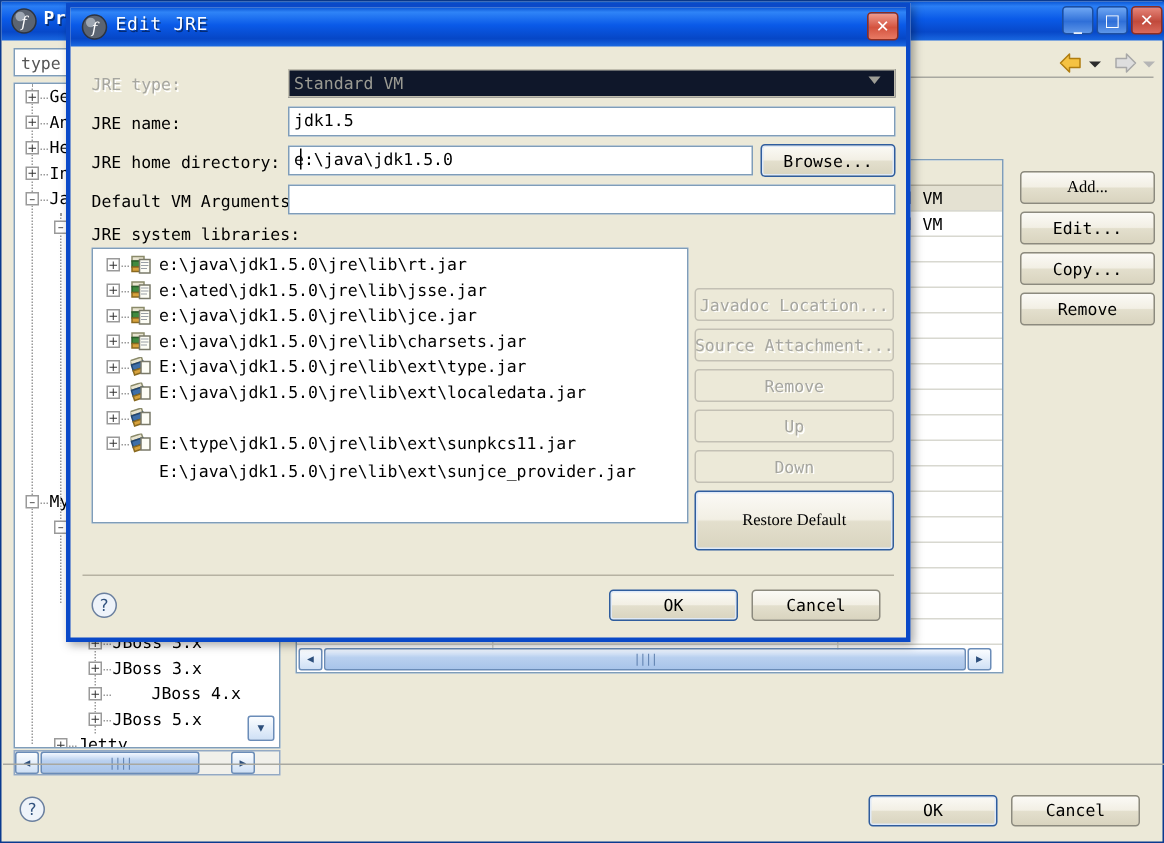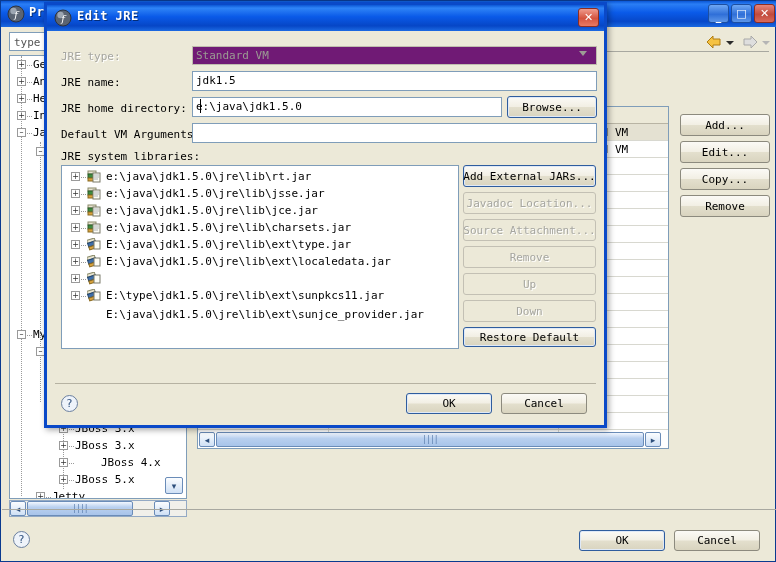--- a/index.html
+++ b/index.html
@@ -97,31 +97,31 @@
   #jre-dialog{
     left:44px;top:2px;width:563px;height:426px;background:#ece9d8;
     border:3px solid #0a49c8;box-sizing:border-box;
     box-shadow:2px 2px 6px rgba(0,0,0,.35);
   }
   #jre-titlebar{
     left:0;top:0;width:557px;height:26px;
     background:linear-gradient(to bottom,#0b57d6 0%,#2f84f7 12%,#0a5ae8 45%,#0646c6 80%,#1c6ae2 100%);
   }
   #jre-title-icon{left:7px;top:4px;width:18px;height:18px;}
-  #jre-title-text{left:30px;top:4px;color:#fff;font-weight:bold;font-size:12px;text-shadow:1px 1px 0 rgba(0,0,0,.45);letter-spacing:.5px;white-space:nowrap;}
+  #jre-title-text{left:30px;top:4px;color:#fff;font-weight:normal;font-size:12px;text-shadow:1px 1px 0 rgba(0,0,0,.45);letter-spacing:.5px;white-space:nowrap;}
   #jre-close{left:531px;top:3px;width:21px;height:19px;border:1px solid #8c2d22;border-radius:3px;background:linear-gradient(to bottom,#ef9c8e,#d4533f 55%,#e87a64);box-sizing:border-box;display:flex;align-items:center;justify-content:center;}
 
   .lbl{position:absolute;font-size:11px;color:#000;white-space:nowrap;line-height:14px;}
   .lbl.dis{color:#a6a6a0;text-shadow:1px 1px 0 #fff;}
 
   .txt{
     position:absolute;background:#fff;border:1px solid #7f9db9;box-sizing:border-box;
     font-size:11px;color:#000;padding:2px 3px;line-height:14px;white-space:nowrap;overflow:hidden;
   }
-  .txt.dis{background:#701a75;border:1px solid #c0bdae;color:#9b9b93;}
+  .txt.dis{background:#0f172a;border:1px solid #c0bdae;color:#9b9b93;}
 
   #libs-list{
     left:14px;top:160px;width:398px;height:184px;background:#fff;border:1px solid #7f9db9;box-sizing:border-box;overflow:hidden;
   }
   .librow{position:absolute;left:0;height:17px;line-height:17px;white-space:nowrap;font-size:11px;color:#000;}
   .libbox{position:absolute;width:9px;height:9px;border:1px solid #9a9a9a;background:#fff;box-sizing:border-box;font-size:8px;line-height:7px;text-align:center;color:#333;font-family:"DejaVu Sans",sans-serif;}
 
   
   .jaricon{position:absolute;width:14px;height:13px;}
 
@@ -280,21 +280,21 @@
     <div class="jrow" style="top:289px;"></div>
     <div class="jrow" style="top:306px;"></div>
 
     <div class="hscroll" style="left:0;top:324px;width:470px;border:none;background:transparent;">
       <div class="hs-arrow" style="margin-left:1px;">◂</div>
       <div class="hs-thumb" style="width:428px;margin-left:1px;">||||</div>
       <div class="hs-arrow" style="margin-left:1px;">▸</div>
     </div>
   </div>
 
-  <div class="abs btn" style="left:679px;top:113px;width:90px;height:22px;">
+  <div class="abs btn" style="left:679px;top:113px;width:90px;height:22px;font-family:Liberation Serif, serif;">
       <span>Add...</span>
     </div>
   <div class="abs btn" style="left:679px;top:140px;width:90px;height:22px;">
       <span>Edit...</span>
     </div>
   <div class="abs btn" style="left:679px;top:167px;width:90px;height:22px;">
       <span>Copy...</span>
     </div>
   <div class="abs btn" style="left:679px;top:194px;width:90px;height:22px;">
       <span>Remove</span>
@@ -377,21 +377,21 @@
       <span class="tdash" style="left:19px;top:9px;width:5px;"></span>
       <span class="jaricon" style="left:25px;top:2px;">
         <svg width="14" height="13" viewBox="0 0 14 13">
             <rect x="1" y="1" width="8" height="3" fill="#e8e4d0" stroke="#8a8a6a"></rect>
             <rect x="1" y="4" width="8" height="4" fill="#3f8a3f" stroke="#2a5d2a"></rect>
             <rect x="1" y="8" width="8" height="3" fill="#d8a23c" stroke="#8a6a20"></rect>
             <rect x="6" y="3" width="7" height="9" fill="#fdfdf5" stroke="#7a7a6a"></rect>
             <path d="M7 5h5M7 7h5M7 9h4" stroke="#9aa0a6" stroke-width=".8"></path>
           </svg>
       </span>
-      <span style="position:absolute;left:44px;top:0;">e:\java\jdk1.5.0\jre\lib\jsse.jar</span>
+      <span style="position:absolute;left:44px;top:0;">e:\ated\jdk1.5.0\jre\lib\jsse.jar</span>
     </div>
     <div class="librow" style="top:36px;">
       <span class="libbox" style="left:9px;top:4px;">+</span>
       <span class="tdash" style="left:19px;top:9px;width:5px;"></span>
       <span class="jaricon" style="left:25px;top:2px;">
         <svg width="14" height="13" viewBox="0 0 14 13">
             <rect x="1" y="1" width="8" height="3" fill="#e8e4d0" stroke="#8a8a6a"></rect>
             <rect x="1" y="4" width="8" height="4" fill="#3f8a3f" stroke="#2a5d2a"></rect>
             <rect x="1" y="8" width="8" height="3" fill="#d8a23c" stroke="#8a6a20"></rect>
             <rect x="6" y="3" width="7" height="9" fill="#fdfdf5" stroke="#7a7a6a"></rect>
@@ -469,39 +469,36 @@
               <rect x="1" y="4" width="8" height="4" fill="#3f6fa8" stroke="#24466e"></rect>
               <rect x="1" y="8" width="8" height="3" fill="#d8a23c" stroke="#8a6a20"></rect>
             </g>
             <rect x="7" y="3" width="6" height="8" fill="#fdfdf5" stroke="#7a7a6a"></rect>
           </svg>
       </span>
       <span style="position:absolute;left:44px;top:0;">E:\type\jdk1.5.0\jre\lib\ext\sunpkcs11.jar</span>
     </div>
   </div>
 
-  <div class="abs btn def" style="left:416px;top:160px;width:133px;height:22px;">
-      <span>Add External JARs...</span>
-    </div>
   <div class="abs btn dis" style="left:416px;top:214px;width:133px;height:22px;">
       <span>Source Attachment...</span>
     </div>
   <div class="abs btn dis" style="left:416px;top:187px;width:133px;height:22px;">
       <span>Javadoc Location...</span>
     </div>
   <div class="abs btn dis" style="left:416px;top:241px;width:133px;height:22px;">
       <span>Remove</span>
     </div>
   <div class="abs btn dis" style="left:416px;top:268px;width:133px;height:22px;">
       <span>Up</span>
     </div>
   <div class="abs btn dis" style="left:416px;top:295px;width:133px;height:22px;">
       <span>Down</span>
     </div>
-  <div class="abs btn def" style="left:416px;top:322px;width:133px;height:20px;">
+  <div class="abs btn def" style="left:416px;top:322px;width:133px;height:40px;font-family:Liberation Serif, serif;">
       <span>Restore Default</span>
     </div>
 
   <div id="jre-dlg-sep"></div>
   <div class="abs helpicon" style="left:14px;top:390px;width:17px;height:17px;">
       <span>?</span>
     </div>
   <div class="abs btn def" style="left:359px;top:388px;width:86px;height:21px;">
       <span>OK</span>
     </div>

